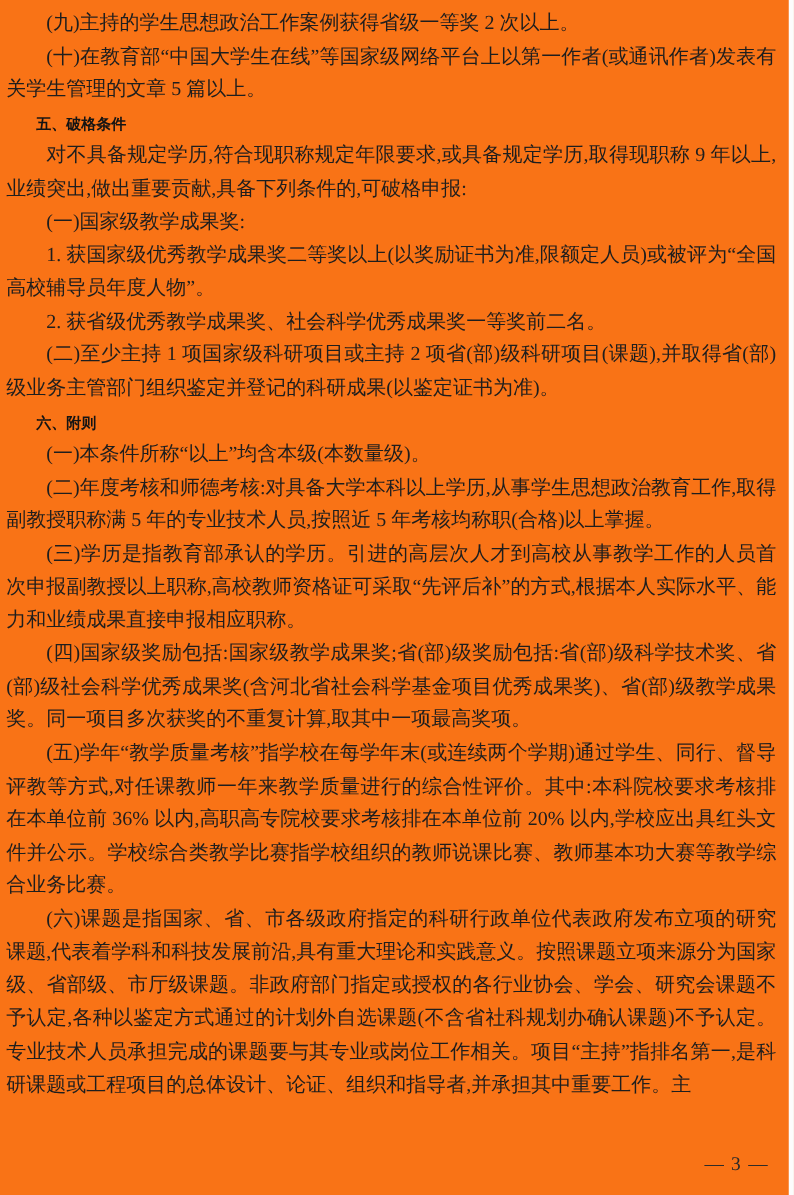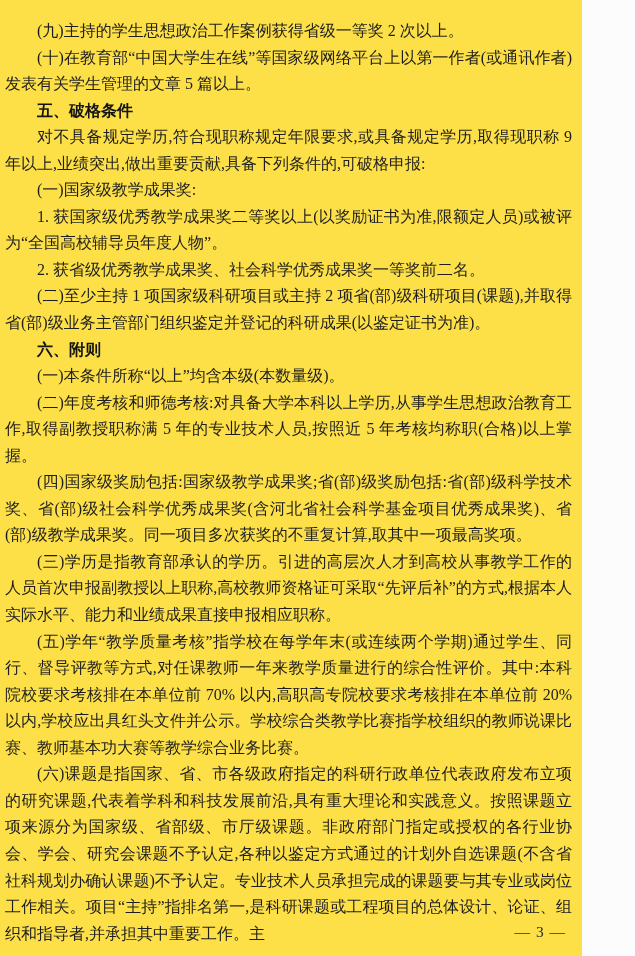--- a/index.html
+++ b/index.html
@@ -5,39 +5,39 @@
   html, body {
     margin: 0;
     padding: 0;
     width: 635px;
     height: 956px;
     background: #fcfcfc;
   }
   .page {
     box-sizing: border-box;
     position: relative;
-    width: 582px;
+    width: 631px;
     height: 956px;
-    padding: 18px 10px 0 5px;
+    padding: 6px 10px 0 5px;
     overflow: hidden;
-    background: #fde047;
+    background: #f97316;
     color: #1e1e1e;
     font-family: "Liberation Serif", "DejaVu Serif", serif;
     font-size: 16px;
     line-height: 26.55px;
   }
   .para {
     margin: 0;
     text-indent: 2em;
     text-align: justify;
   }
   .heading {
     margin: 0;
     text-indent: 2em;
-    font-size: 16px;
+    font-size: 12px;
     line-height: 26.55px;
     font-weight: 700;
     color: #141414;
     font-family: "Liberation Sans", "DejaVu Sans", sans-serif;
   }
   .footer {
     position: absolute;
     top: 919px;
     right: 16px;
     font-size: 15.5px;
@@ -53,18 +53,18 @@
   <p class="para">(十)在教育部“中国大学生在线”等国家级网络平台上以第一作者(或通讯作者)发表有关学生管理的文章 5 篇以上。</p>
   <h2 class="heading">五、破格条件</h2>
   <p class="para">对不具备规定学历,符合现职称规定年限要求,或具备规定学历,取得现职称 9 年以上,业绩突出,做出重要贡献,具备下列条件的,可破格申报:</p>
   <p class="para">(一)国家级教学成果奖:</p>
   <p class="para">1. 获国家级优秀教学成果奖二等奖以上(以奖励证书为准,限额定人员)或被评为“全国高校辅导员年度人物”。</p>
   <p class="para">2. 获省级优秀教学成果奖、社会科学优秀成果奖一等奖前二名。</p>
   <p class="para">(二)至少主持 1 项国家级科研项目或主持 2 项省(部)级科研项目(课题),并取得省(部)级业务主管部门组织鉴定并登记的科研成果(以鉴定证书为准)。</p>
   <h2 class="heading">六、附则</h2>
   <p class="para">(一)本条件所称“以上”均含本级(本数量级)。</p>
   <p class="para">(二)年度考核和师德考核:对具备大学本科以上学历,从事学生思想政治教育工作,取得副教授职称满 5 年的专业技术人员,按照近 5 年考核均称职(合格)以上掌握。</p>
+  <p class="para">(三)学历是指教育部承认的学历。引进的高层次人才到高校从事教学工作的人员首次申报副教授以上职称,高校教师资格证可采取“先评后补”的方式,根据本人实际水平、能力和业绩成果直接申报相应职称。</p>
   <p class="para">(四)国家级奖励包括:国家级教学成果奖;省(部)级奖励包括:省(部)级科学技术奖、省(部)级社会科学优秀成果奖(含河北省社会科学基金项目优秀成果奖)、省(部)级教学成果奖。同一项目多次获奖的不重复计算,取其中一项最高奖项。</p>
-  <p class="para">(三)学历是指教育部承认的学历。引进的高层次人才到高校从事教学工作的人员首次申报副教授以上职称,高校教师资格证可采取“先评后补”的方式,根据本人实际水平、能力和业绩成果直接申报相应职称。</p>
-  <p class="para">(五)学年“教学质量考核”指学校在每学年末(或连续两个学期)通过学生、同行、督导评教等方式,对任课教师一年来教学质量进行的综合性评价。其中:本科院校要求考核排在本单位前 70% 以内,高职高专院校要求考核排在本单位前 20% 以内,学校应出具红头文件并公示。学校综合类教学比赛指学校组织的教师说课比赛、教师基本功大赛等教学综合业务比赛。</p>
+  <p class="para">(五)学年“教学质量考核”指学校在每学年末(或连续两个学期)通过学生、同行、督导评教等方式,对任课教师一年来教学质量进行的综合性评价。其中:本科院校要求考核排在本单位前 36% 以内,高职高专院校要求考核排在本单位前 20% 以内,学校应出具红头文件并公示。学校综合类教学比赛指学校组织的教师说课比赛、教师基本功大赛等教学综合业务比赛。</p>
   <p class="para">(六)课题是指国家、省、市各级政府指定的科研行政单位代表政府发布立项的研究课题,代表着学科和科技发展前沿,具有重大理论和实践意义。按照课题立项来源分为国家级、省部级、市厅级课题。非政府部门指定或授权的各行业协会、学会、研究会课题不予认定,各种以鉴定方式通过的计划外自选课题(不含省社科规划办确认课题)不予认定。专业技术人员承担完成的课题要与其专业或岗位工作相关。项目“主持”指排名第一,是科研课题或工程项目的总体设计、论证、组织和指导者,并承担其中重要工作。主</p>
   <div class="footer">— 3 —</div>
 </div>
 
 </body></html>

